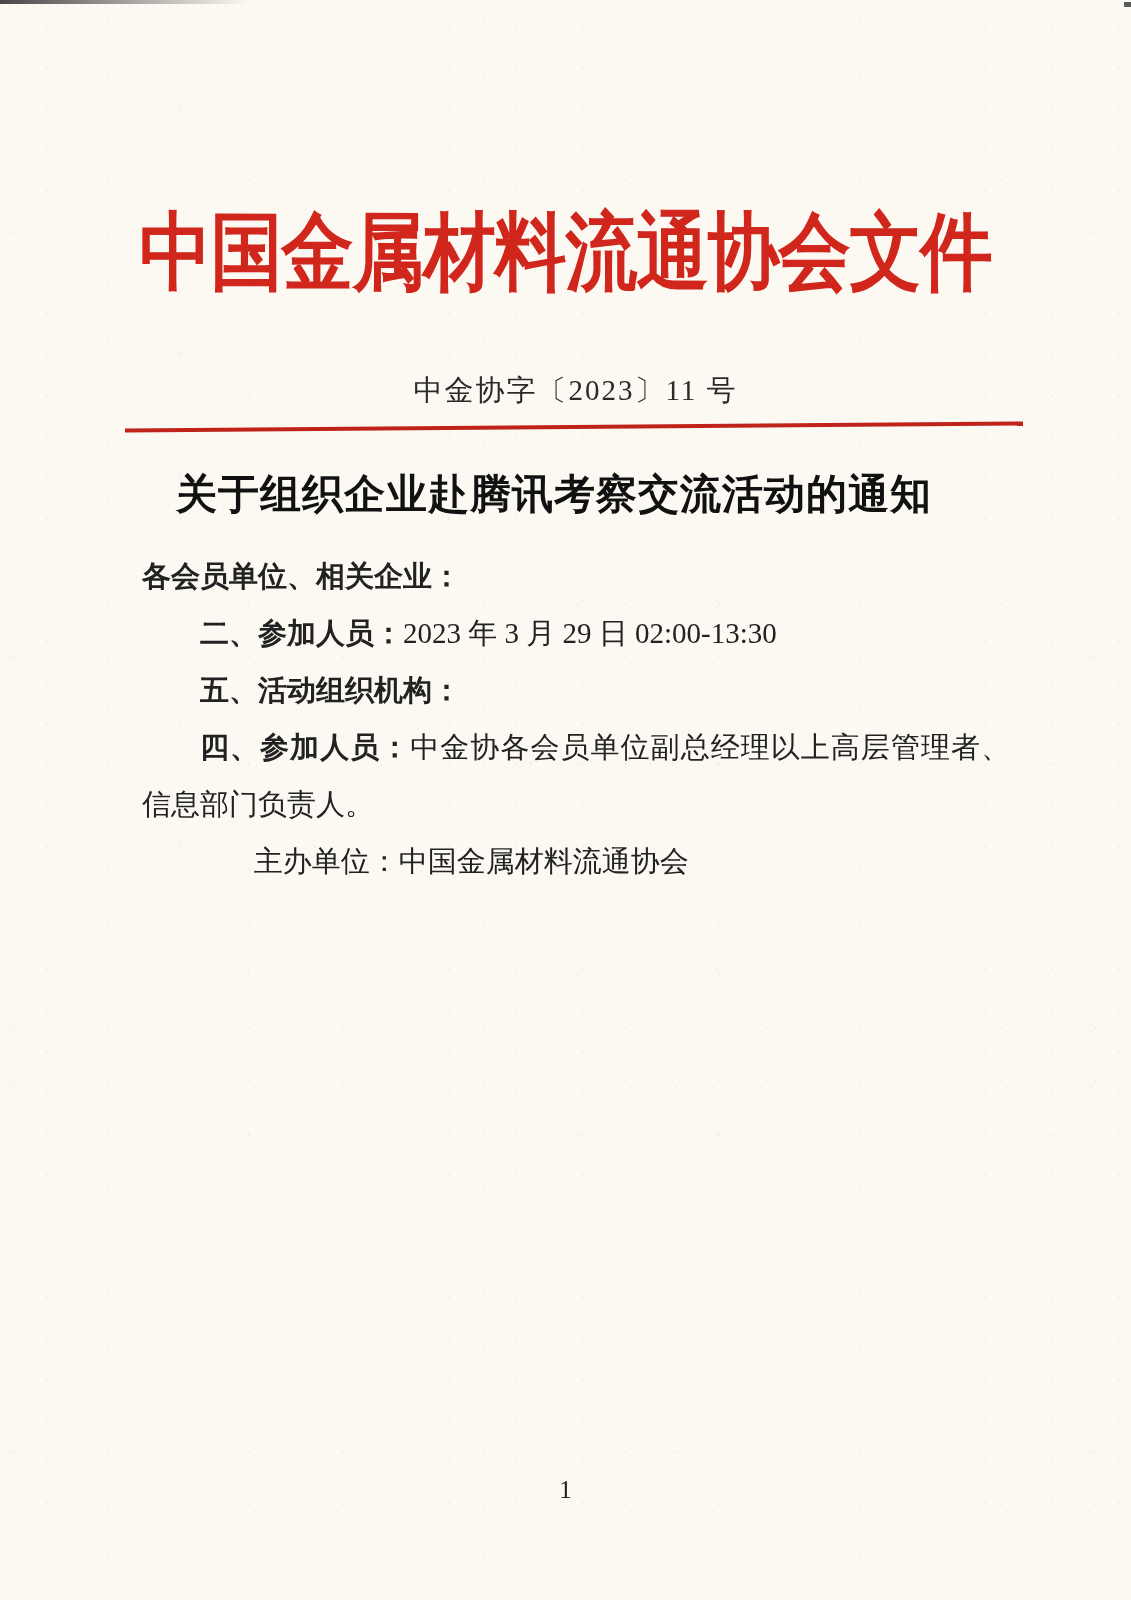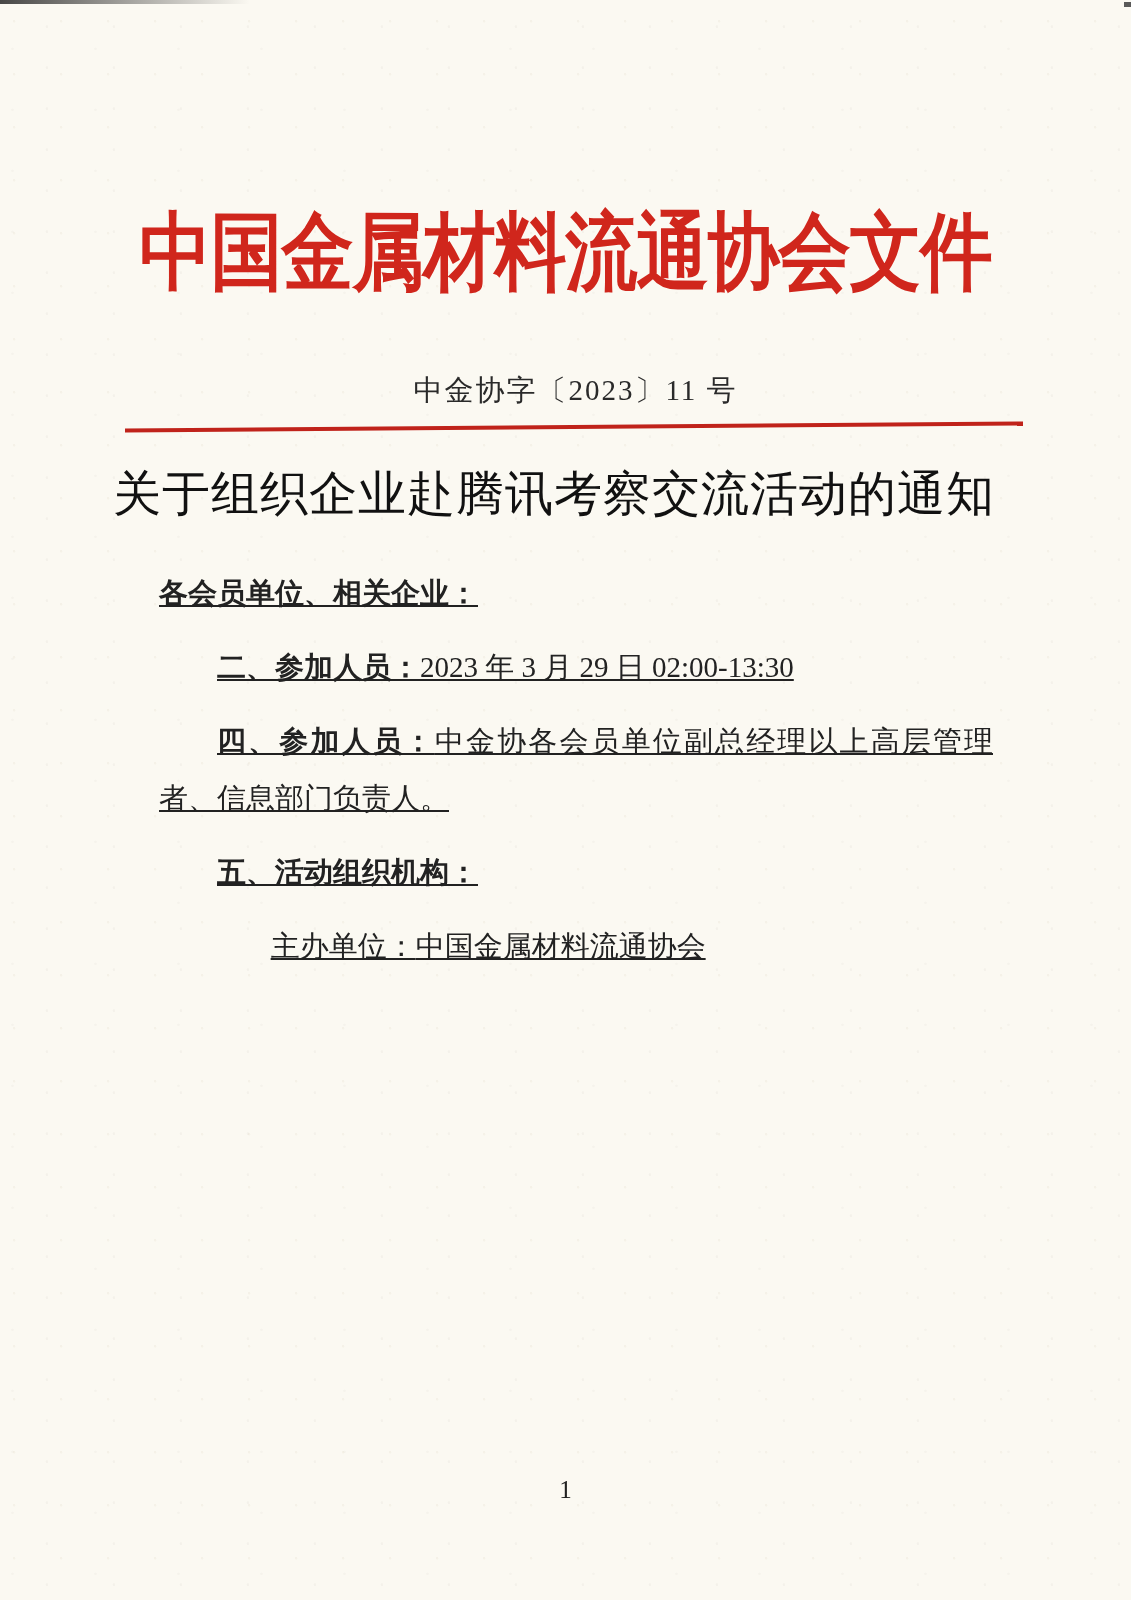--- a/index.html
+++ b/index.html
@@ -69,39 +69,38 @@
     transform: rotate(-0.45deg);
   }
   .doc-title {
     position: absolute;
     top: 470px;
     left: 0;
     width: 1108px;
     margin: 0;
     text-align: center;
     font-family: "Liberation Sans", "DejaVu Sans", sans-serif;
-    font-size: 48px;
+    font-size: 41px;
     line-height: 48px;
-    font-weight: 400;
+    font-weight: 700;
     letter-spacing: 1px;
     color: #111;
   }
   .body-text {
     position: absolute;
     top: 548px;
     left: 142px;
     width: 868px;
     font-size: 29px;
     line-height: 57px;
     text-align: justify;
     color: #222;
   }
   .body-text p {
-    margin: 17px;
-    text-decoration: underline;
+    margin: 0;
   }
   .salutation {
     font-family: "Liberation Sans", "DejaVu Sans", sans-serif;
     font-weight: 700;
   }
   .indent2 { text-indent: 2em; }
   .indent4 { text-indent: 3.85em; }
   .item-label {
     font-family: "Liberation Sans", "DejaVu Sans", sans-serif;
     font-weight: 700;
@@ -133,21 +132,21 @@
 
 <div class="body-text">
 
   <p class="salutation">各会员单位、相关企业：</p>
 
 
 
   <p class="indent2"><span class="item-label">二、参加人员：</span><span>2023 年 3 月 29 日 02:00-13:30</span></p>
 
 
+  <p class="indent2"><span class="item-label">五、活动组织机构：</span><span></span></p>
+
   <p class="indent2"><span class="item-label">四、参加人员：</span><span>中金协各会员单位副总经理以上高层管理者、信息部门负责人。</span></p>
-
-  <p class="indent2"><span class="item-label">五、活动组织机构：</span><span></span></p>
 
   <p class="indent4"><span>主办单位：</span><span>中国金属材料流通协会</span></p>
 
 </div>
 
 <div class="page-number">1</div>
 
 </body></html>

